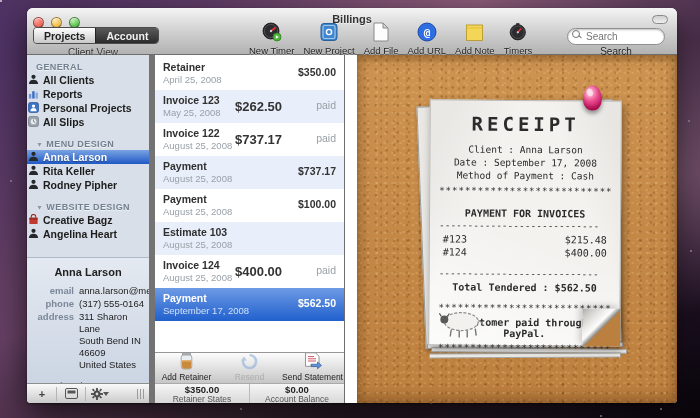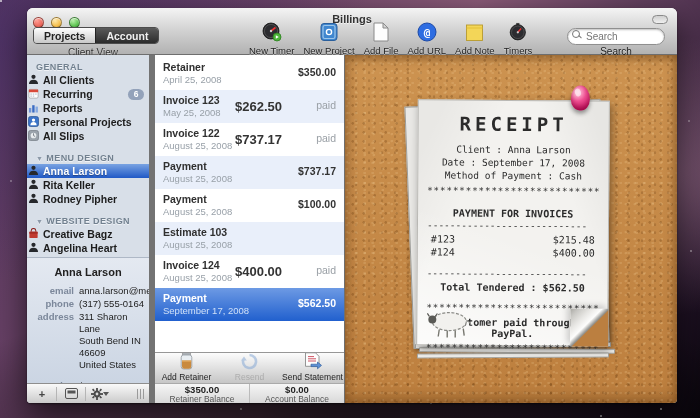--- a/index.html
+++ b/index.html
@@ -139,20 +139,21 @@
   
   .cork{ position:relative; flex:1; overflow:hidden;
     background:
       radial-gradient(circle at 20% 30%, rgba(255,225,170,.18) 1px, transparent 1.6px),
       radial-gradient(circle at 70% 60%, rgba(100,55,10,.28) 1px, transparent 1.6px),
       radial-gradient(circle at 45% 80%, rgba(255,230,180,.15) 1px, transparent 1.5px),
       radial-gradient(circle at 85% 20%, rgba(90,50,10,.22) 1px, transparent 1.5px),
       linear-gradient(#cd9350,#bd7f3e);
     background-size: 9px 7px, 11px 9px, 8px 10px, 13px 8px, 100% 100%;
     box-shadow: inset 0 4px 10px rgba(60,30,0,.35), inset 0 -6px 14px rgba(60,30,0,.3);
+    margin-left: 12px;
   }
 
   .stack{ position:absolute; left:60px; top:40px; width:220px; height:270px; }
   .backsheet{ position:absolute; left:4px; top:8px; width:196px; height:242px; background:#e9e8e5;
     border:1px solid #9c9c98; transform:rotate(-2.2deg); box-shadow:1px 2px 5px rgba(0,0,0,.35); }
   .stackedge{ position:absolute; background:#efeeeb; border:1px solid #a7a7a2; height:5px; border-radius:1px; }
   .se1{ left:10px; right:14px; top:248px; transform:rotate(-.6deg); }
   .se2{ left:14px; right:10px; top:253px; transform:rotate(.5deg); }
   .se3{ left:12px; right:16px; top:258px; transform:rotate(-.3deg); }
 
@@ -290,37 +291,20 @@
               <span>GENERAL</span>
             </div>
             <div class="side-item">
               <span class="sicon">
                 <span><svg width="11" height="11" viewBox="0 0 12 12">
                     <circle cx="6" cy="3.1" r="2.3" fill="#26282c"></circle>
                     <path d="M1 11c0-3 2.2-4.7 5-4.7S11 8 11 11z" fill="#26282c"></path>
                   </svg></span>
               </span>
               <span>All Clients</span>
-            </div>
-            <div class="side-item">
-              <span class="sicon">
-                <span><svg width="11" height="11" viewBox="0 0 12 12">
-                    <rect x="1" y="1.5" width="10" height="9.5" rx="1.5" fill="#fff" stroke="#9a9a9a" stroke-width=".7"></rect>
-                    <path d="M1 1.5h10v3.2H1z" fill="#d84a3a"></path>
-                    <g fill="#b9c2cc">
-                      <rect x="2.6" y="6" width="1.6" height="1.3"></rect>
-                      <rect x="5.2" y="6" width="1.6" height="1.3"></rect>
-                      <rect x="7.8" y="6" width="1.6" height="1.3"></rect>
-                      <rect x="2.6" y="8.2" width="1.6" height="1.3"></rect>
-                      <rect x="5.2" y="8.2" width="1.6" height="1.3"></rect>
-                    </g>
-                  </svg></span>
-              </span>
-              <span>Recurring</span>
-              <span class="side-badge">6</span>
             </div>
             <div class="side-item">
               <span class="sicon">
                 <span><svg width="11" height="11" viewBox="0 0 12 12">
                     <rect x="1" y="6.5" width="2.6" height="5" fill="#6f94d6"></rect>
                     <rect x="4.6" y="3.5" width="2.6" height="8" fill="#3a6cc4"></rect>
                     <rect x="8.2" y="5" width="2.6" height="6.5" fill="#86a9e0"></rect>
                   </svg></span>
               </span>
               <span>Reports</span>
@@ -541,21 +525,21 @@
                     <path d="M5 4.6h6M5 6.8h8M5 9h8" stroke="#c45" stroke-width=".9"></path>
                     <path d="M8 12.2h6.5v-2.2l4 3.4-4 3.4v-2.2H8z" fill="#5d90d6" stroke="#35619e" stroke-width=".7"></path>
                   </svg></span>
               </div>
               <div class="albl">Send Statement</div>
             </div>
           </div>
         <div class="balancebar" id="balances">
             <div class="bal">
               <div class="bv">$350.00</div>
-              <div class="bl">Retainer Balance</div>
+              <div class="bl">Retainer States</div>
             </div>
             <div class="bal">
               <div class="bv">$0.00</div>
               <div class="bl">Account Balance</div>
             </div>
           </div>
       </div>
 
       <div class="cork">
         <div class="stack">

